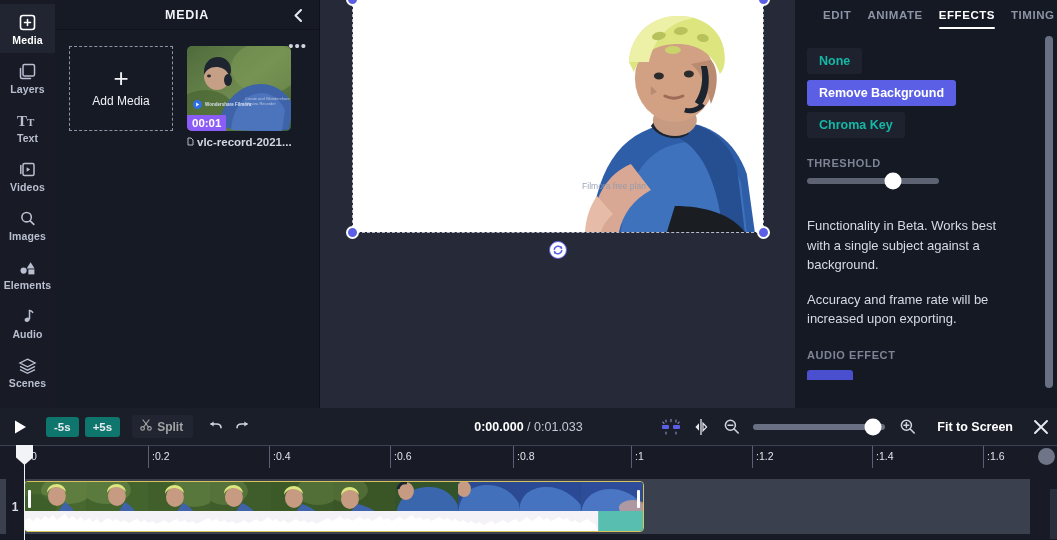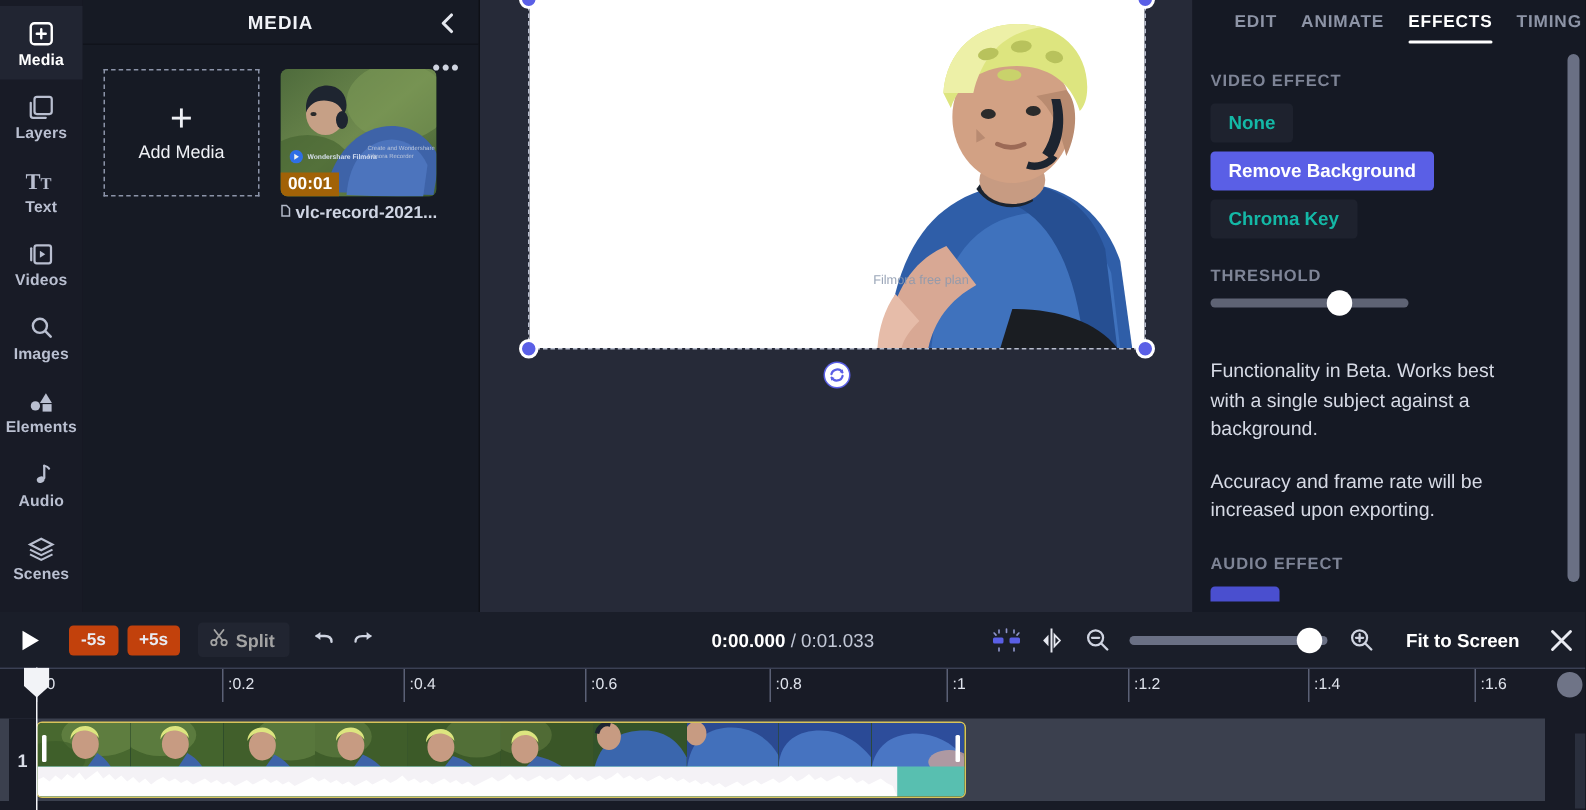--- a/index.html
+++ b/index.html
@@ -70,21 +70,21 @@
   #add-label { font-size: 12px; color: #eef0f5; }
 
   .media-card { width: 104px; cursor: pointer; }
   .media-thumb {
     width: 104px; height: 85px; border-radius: 5px; overflow: hidden; position: relative;
     background: #2e4a2a;
   }
   .thumb-art { position: absolute; inset: 0; }
   .thumb-dur {
     position: absolute; left: 0; bottom: 0;
-    background: #a16207; color: #fff; font-size: 11.5px; font-weight: 700;
+    background: #8b5cf6; color: #fff; font-size: 11.5px; font-weight: 700;
     padding: 2px 5px 2px 5px;
   }
   .thumb-badge {
     position: absolute; left: 6px; bottom: 22px; display: flex; align-items: center; gap: 3px;
     opacity: .92;
   }
   .badge-logo { width: 9px; height: 9px; }
   .badge-t1 { font-size: 4.5px; font-weight: 700; color: #dfe7f7; line-height: 1.15; }
   .badge-t2 { font-size: 4px; color: #b8c4da; line-height: 1.2; margin-left: 14px; }
   .media-name {
@@ -184,21 +184,21 @@
   #toolbar {
     position: absolute; left: 0; top: 408px; width: 1057px; height: 37px;
     background: #1a1e29; display: flex; align-items: center;
   }
   #play-btn {
     width: 40px; height: 37px; display: flex; align-items: center; justify-content: center;
     cursor: pointer;
   }
   .tbtn {
     font-size: 11.5px; font-weight: 700; color: #e9ebf2;
-    background: #c2410c; border-radius: 3px; padding: 4px 8px; margin-left: 6px; cursor: pointer;
+    background: #0f766e; border-radius: 3px; padding: 4px 8px; margin-left: 6px; cursor: pointer;
   }
   #split-btn {
     display: flex; align-items: center; gap: 5px; margin-left: 12px;
     background: #212531; border-radius: 3px; padding: 4px 10px 4px 8px;
     color: #a3a3a3; font-size: 12px; font-weight: 700; cursor: default;
   }
   .icon-btn {
     width: 28px; height: 30px; display: flex; align-items: center; justify-content: center;
     cursor: pointer; color: #cfd4e1;
   }
@@ -500,21 +500,20 @@
 
   <div id="props">
     <div id="prop-tabs">
       <span class="ptab">EDIT</span>
       <span class="ptab">ANIMATE</span>
       <span class="ptab active">EFFECTS</span>
       <span class="ptab">TIMING</span>
     </div>
 
     <div id="prop-body">
-      <div class="sect-label">VIDEO EFFECT</div>
 
       <div id="effect-chips">
         <span class="chip">None</span>
         <span class="chip selected">Remove Background</span>
         <span class="chip">Chroma Key</span>
       </div>
 
       <div class="sect-label" id="thresh-label">THRESHOLD</div>
       <div id="thresh-slider">
         <div id="thresh-thumb"></div>

